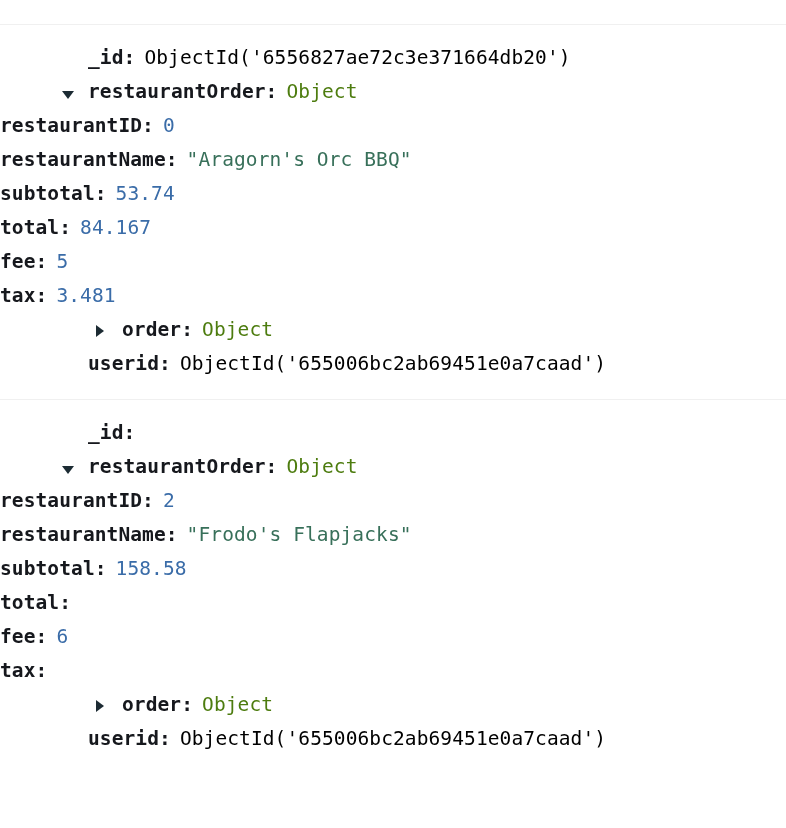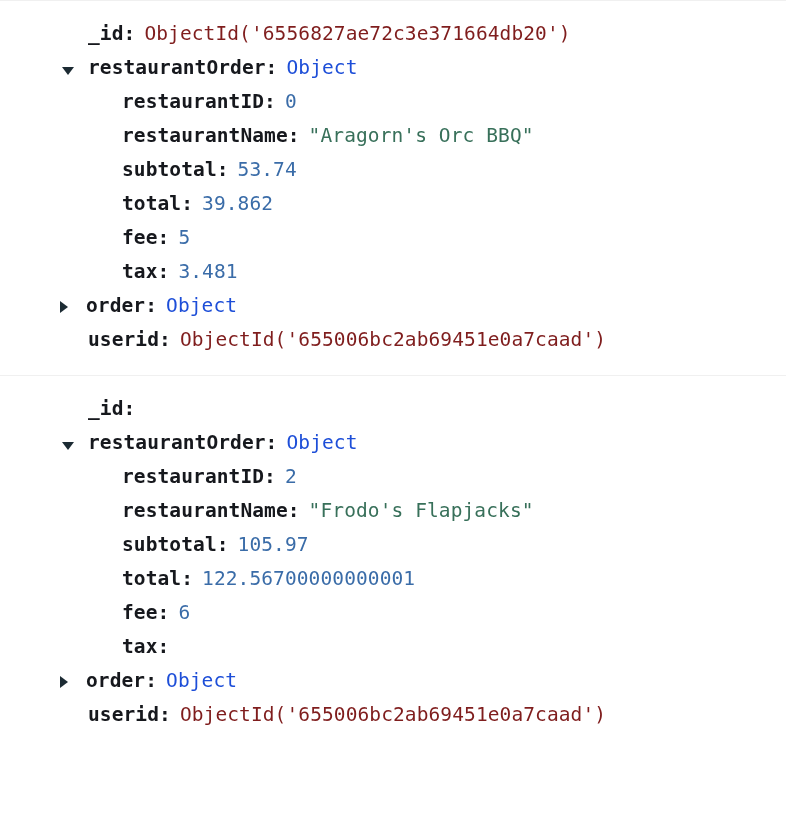--- a/index.html
+++ b/index.html
@@ -11,20 +11,21 @@
     height: 828px;
     background: #ffffff;
     font-family: "DejaVu Sans Mono", "Liberation Mono", monospace;
     overflow: hidden;
   }
 
   .doc-list {
     display: flex;
     flex-direction: column;
     width: 786px;
+    margin-top: 24px;
   }
 
   .divider {
     height: 1px;
     width: 100%;
     background: #f0f0f0;
     flex: 0 0 auto;
   }
 
   .doc {
@@ -39,22 +40,22 @@
     height: 34px;
     line-height: 34px;
     white-space: nowrap;
     font-size: 19.5px;
     letter-spacing: 0.1px;
   }
 
   
   .lvl-root   { padding-left: 88px; }
   .lvl-parent { padding-left: 62px; align-items: flex-end; }
-  .lvl-child  { padding-left: 122px; }
-  .lvl-child-toggle { padding-left: 60px; }
+  .lvl-child  { }
+  .lvl-child-toggle { padding-left: 96px; }
 
   .toggle {
     display: inline-block;
     width: 26px;
     flex: 0 0 26px;
     position: relative;
     top: -1px;
   }
   .tri {
     display: inline-block;
@@ -78,24 +79,24 @@
 
   .key {
     color: #16181d;
     font-weight: 700;
   }
   .colon {
     color: #16181d;
     font-weight: 700;
     margin-right: 9px;
   }
-  .val-objectid { color: #7f1d1d; font-weight: 400; }
+  .val-objectid { color: #000000; font-weight: 400; }
   .val-number   { color: #3a6ca8; font-weight: 400; }
   .val-string   { color: #38705a; font-weight: 400; }
-  .val-type     { color: #1d4ed8; font-weight: 400; }
+  .val-type     { color: #4d7c0f; font-weight: 400; }
 </style>
 </head>
 <body>
 
 <div class="doc-list" id="doc-list">
     <div class="divider"></div>
     <div class="doc">
       <div class="row lvl-root">
         <span class="key">_id</span>
         <span class="colon">:</span>
@@ -118,21 +119,21 @@
         <span class="val-string">"Aragorn's Orc BBQ"</span>
       </div>
       <div class="row lvl-child">
         <span class="key">subtotal</span>
         <span class="colon">:</span>
         <span class="val-number">53.74</span>
       </div>
       <div class="row lvl-child">
         <span class="key">total</span>
         <span class="colon">:</span>
-        <span class="val-number">39.862</span>
+        <span class="val-number">84.167</span>
       </div>
       <div class="row lvl-child">
         <span class="key">fee</span>
         <span class="colon">:</span>
         <span class="val-number">5</span>
       </div>
       <div class="row lvl-child">
         <span class="key">tax</span>
         <span class="colon">:</span>
         <span class="val-number">3.481</span>
@@ -167,26 +168,25 @@
         <span class="val-number">2</span>
       </div>
       <div class="row lvl-child">
         <span class="key">restaurantName</span>
         <span class="colon">:</span>
         <span class="val-string">"Frodo's Flapjacks"</span>
       </div>
       <div class="row lvl-child">
         <span class="key">subtotal</span>
         <span class="colon">:</span>
-        <span class="val-number">105.97</span>
+        <span class="val-number">158.58</span>
       </div>
       <div class="row lvl-child">
         <span class="key">total</span>
         <span class="colon">:</span>
-        <span class="val-number">122.56700000000001</span>
       </div>
       <div class="row lvl-child">
         <span class="key">fee</span>
         <span class="colon">:</span>
         <span class="val-number">6</span>
       </div>
       <div class="row lvl-child">
         <span class="key">tax</span>
         <span class="colon">:</span>
       </div>

